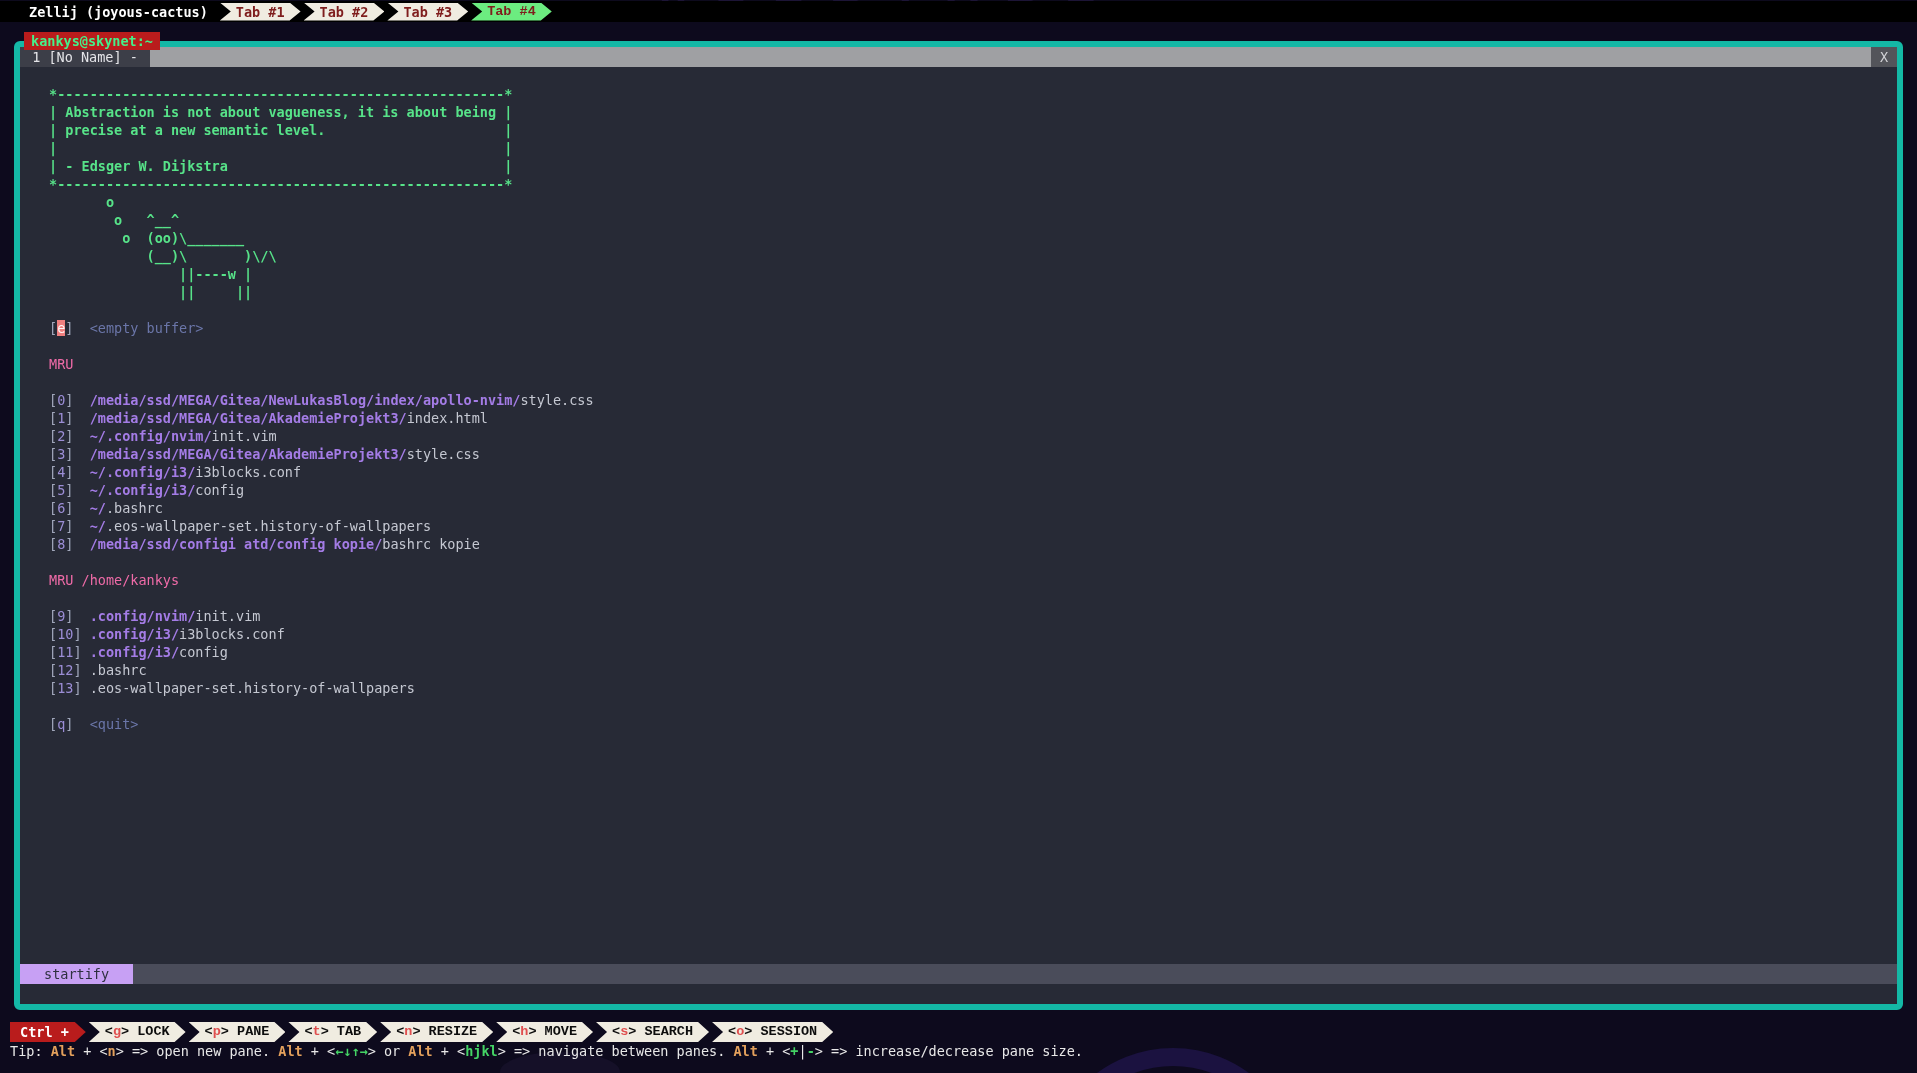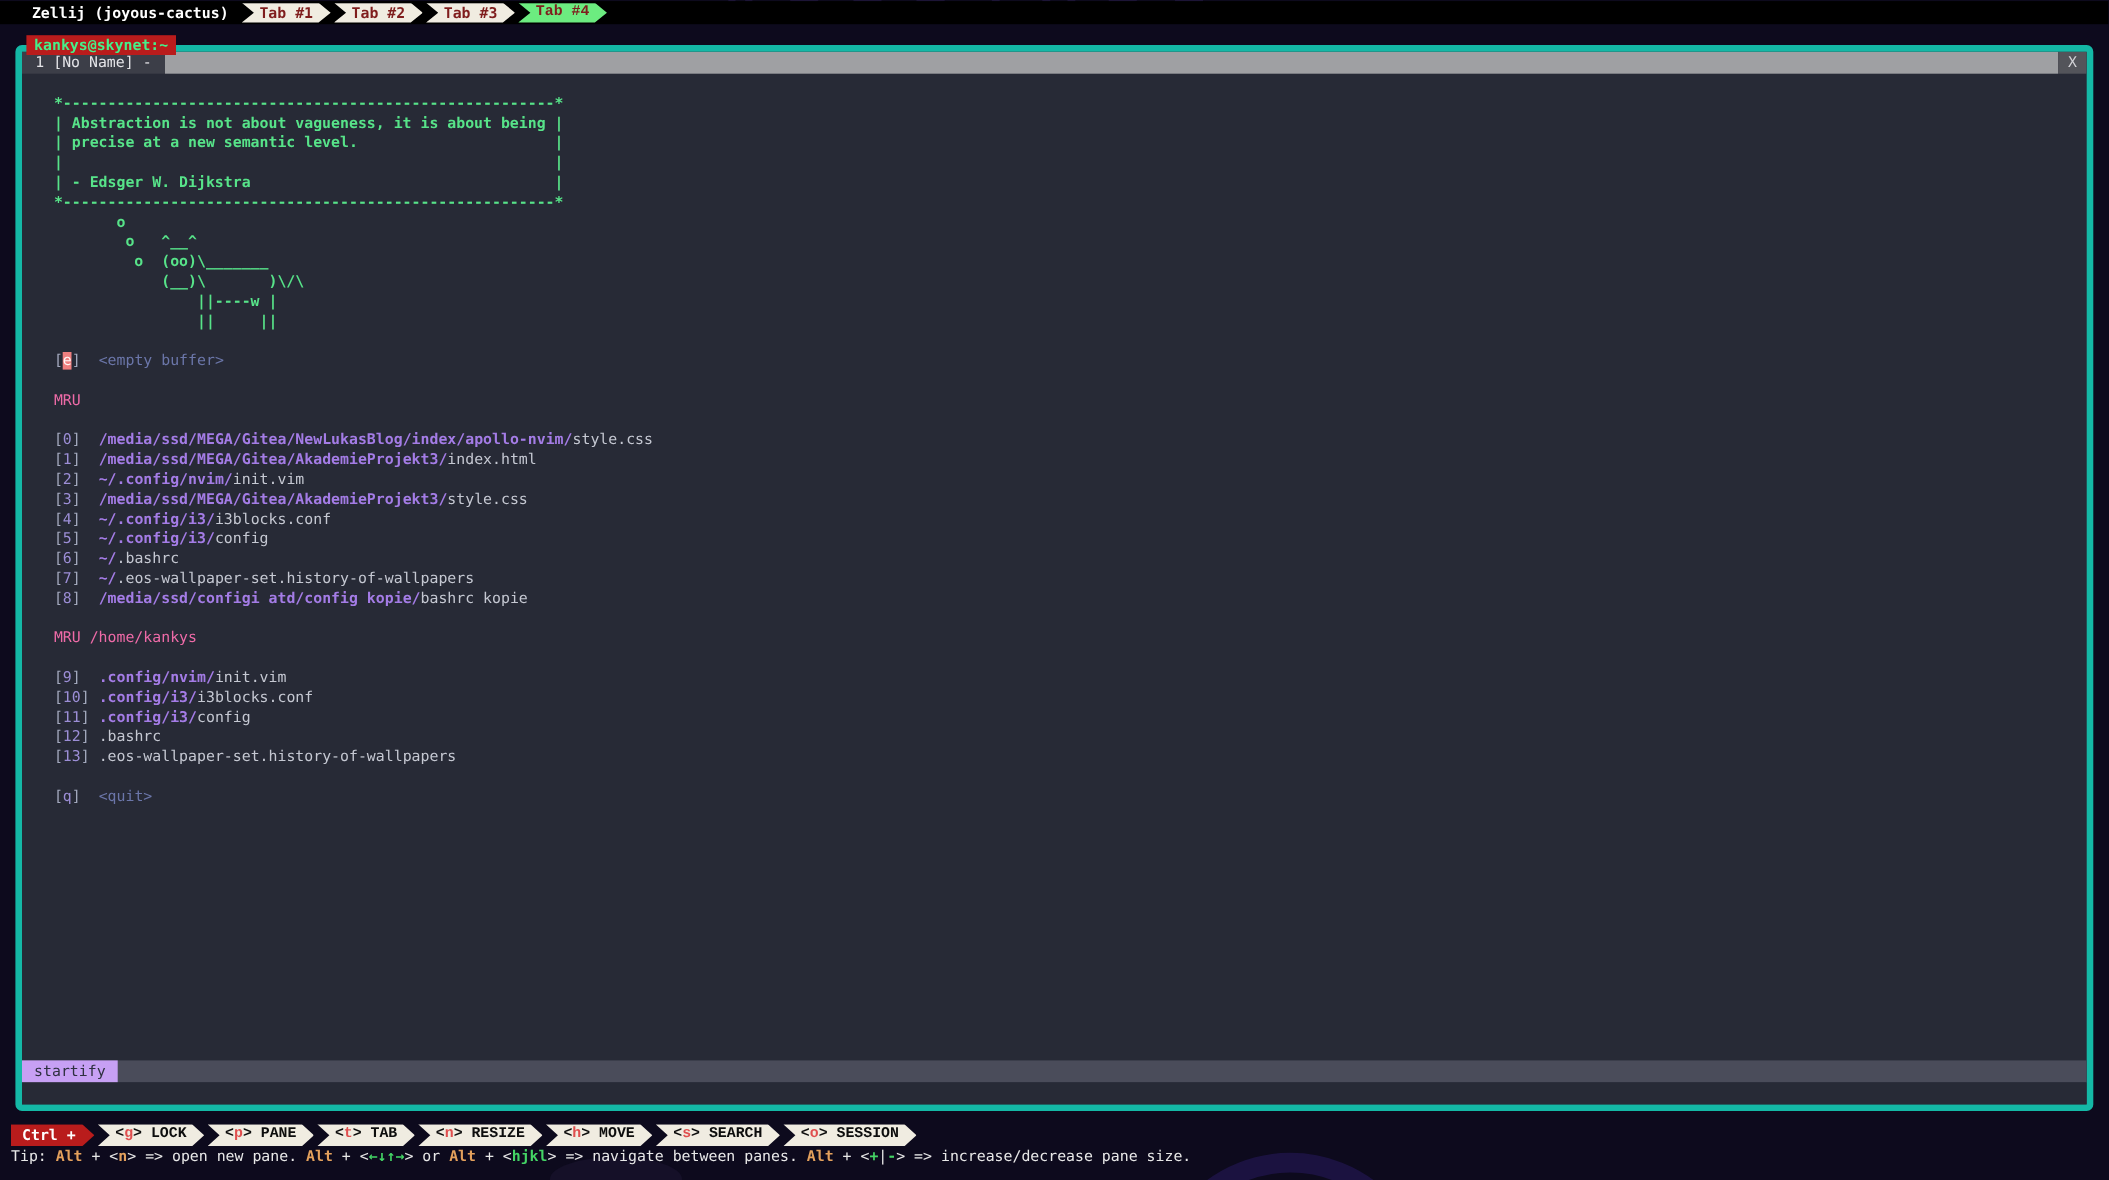--- a/index.html
+++ b/index.html
@@ -40,21 +40,21 @@
   .bracket{color:#a2a8bc;}
   .num{color:#9c8ed6;}
   .dir{color:#a47ce6;font-weight:bold;}
   .file{color:#c5c8d2;margin-top:36px;}
   .special{color:#6b76a9;}
   .header{color:#ef6ba8;}
   .cursor{background:#ef7f7f;color:#fff6f6;}
 
   
   .statusline{height:20px;flex:0 0 auto;display:flex;align-items:stretch;background:#4a4c5a;}
-  .mode-chip{background:#c7a0f4;color:#2e3040;display:flex;align-items:center;padding:0 11px;white-space:pre;}
+  .mode-chip{background:#c7a0f4;color:#2e3040;display:flex;align-items:center;padding:0 24px;white-space:pre;}
   .sl-fill{flex:1;}
   .cmdline{height:20px;flex:0 0 auto;background:#272a36;}
 
   
   .keybar{position:absolute;left:10px;top:1022px;height:20px;display:flex;gap:3px;z-index:2;}
   .ctrl-seg{background:#b91c1c;color:#fff;font-weight:bold;display:flex;align-items:center;
             padding:0 17px 0 10px;white-space:pre;
             clip-path:polygon(0 0,calc(100% - 11px) 0,100% 50%,calc(100% - 11px) 100%,0 100%);}
   .keyseg{background:#f0ece1;color:#0d0d0d;font-family:Liberation Mono, monospace;}
   .kkey{color:#e04f4f;font-weight:bold;}

